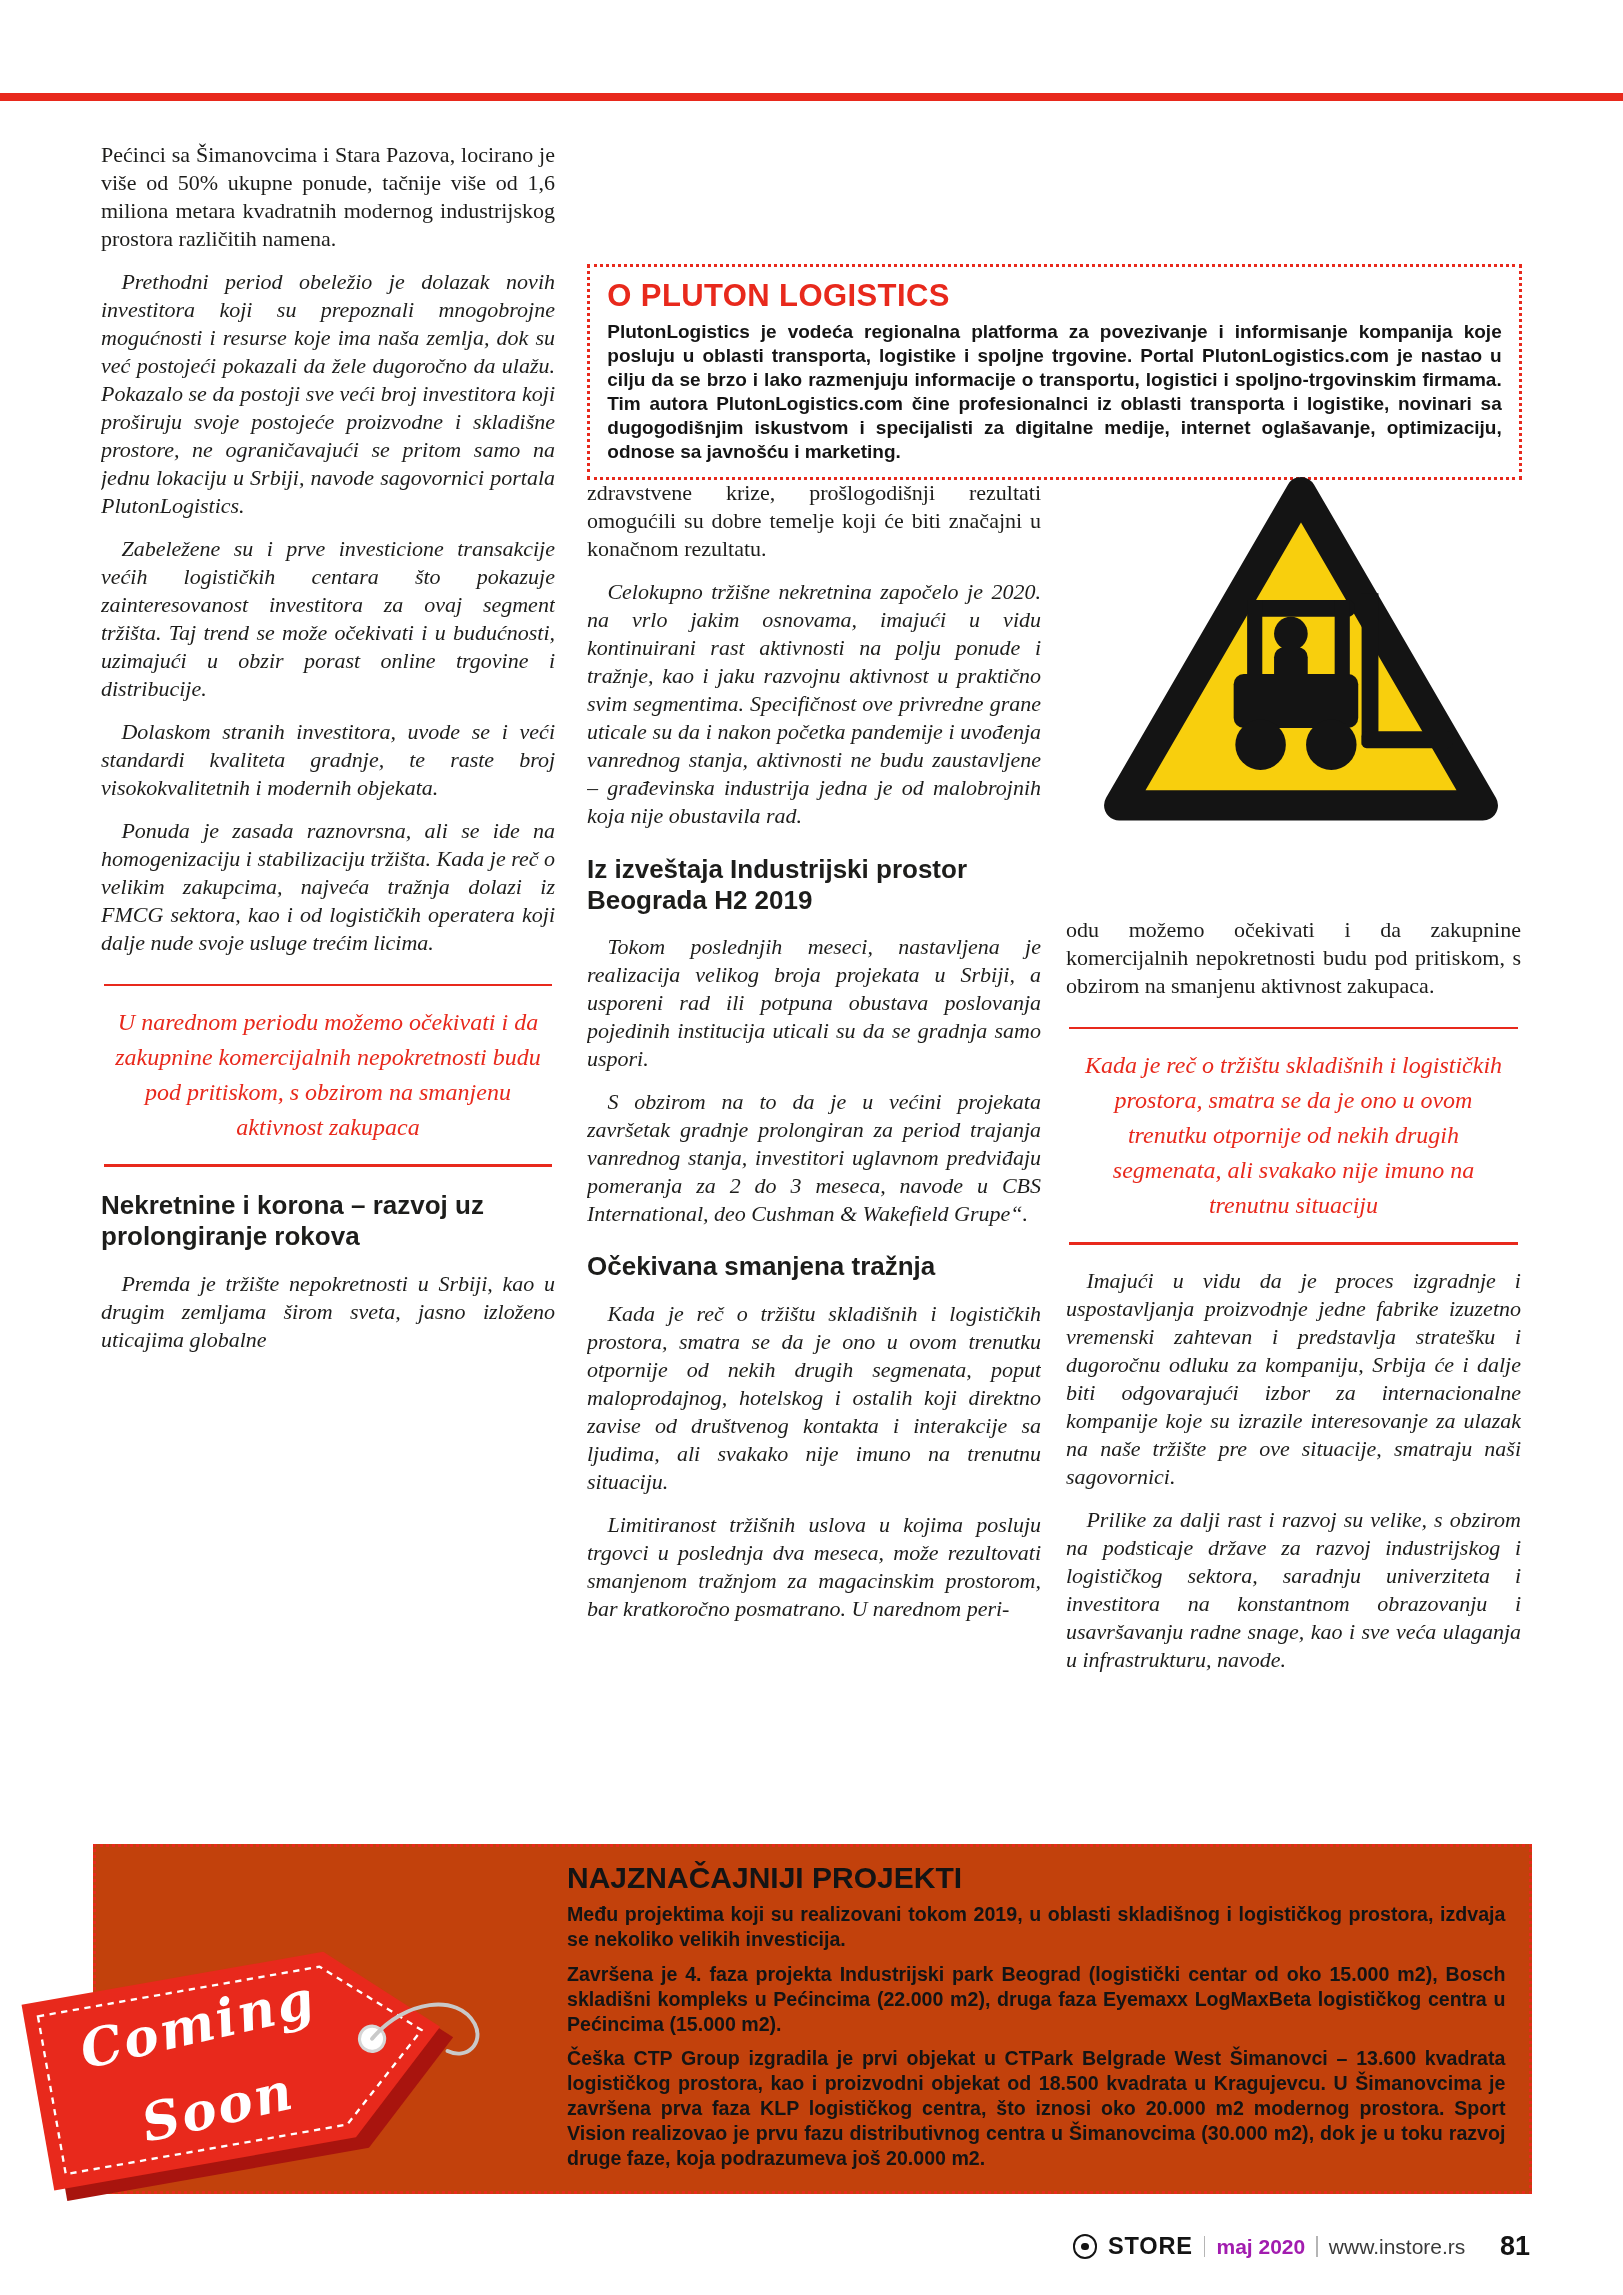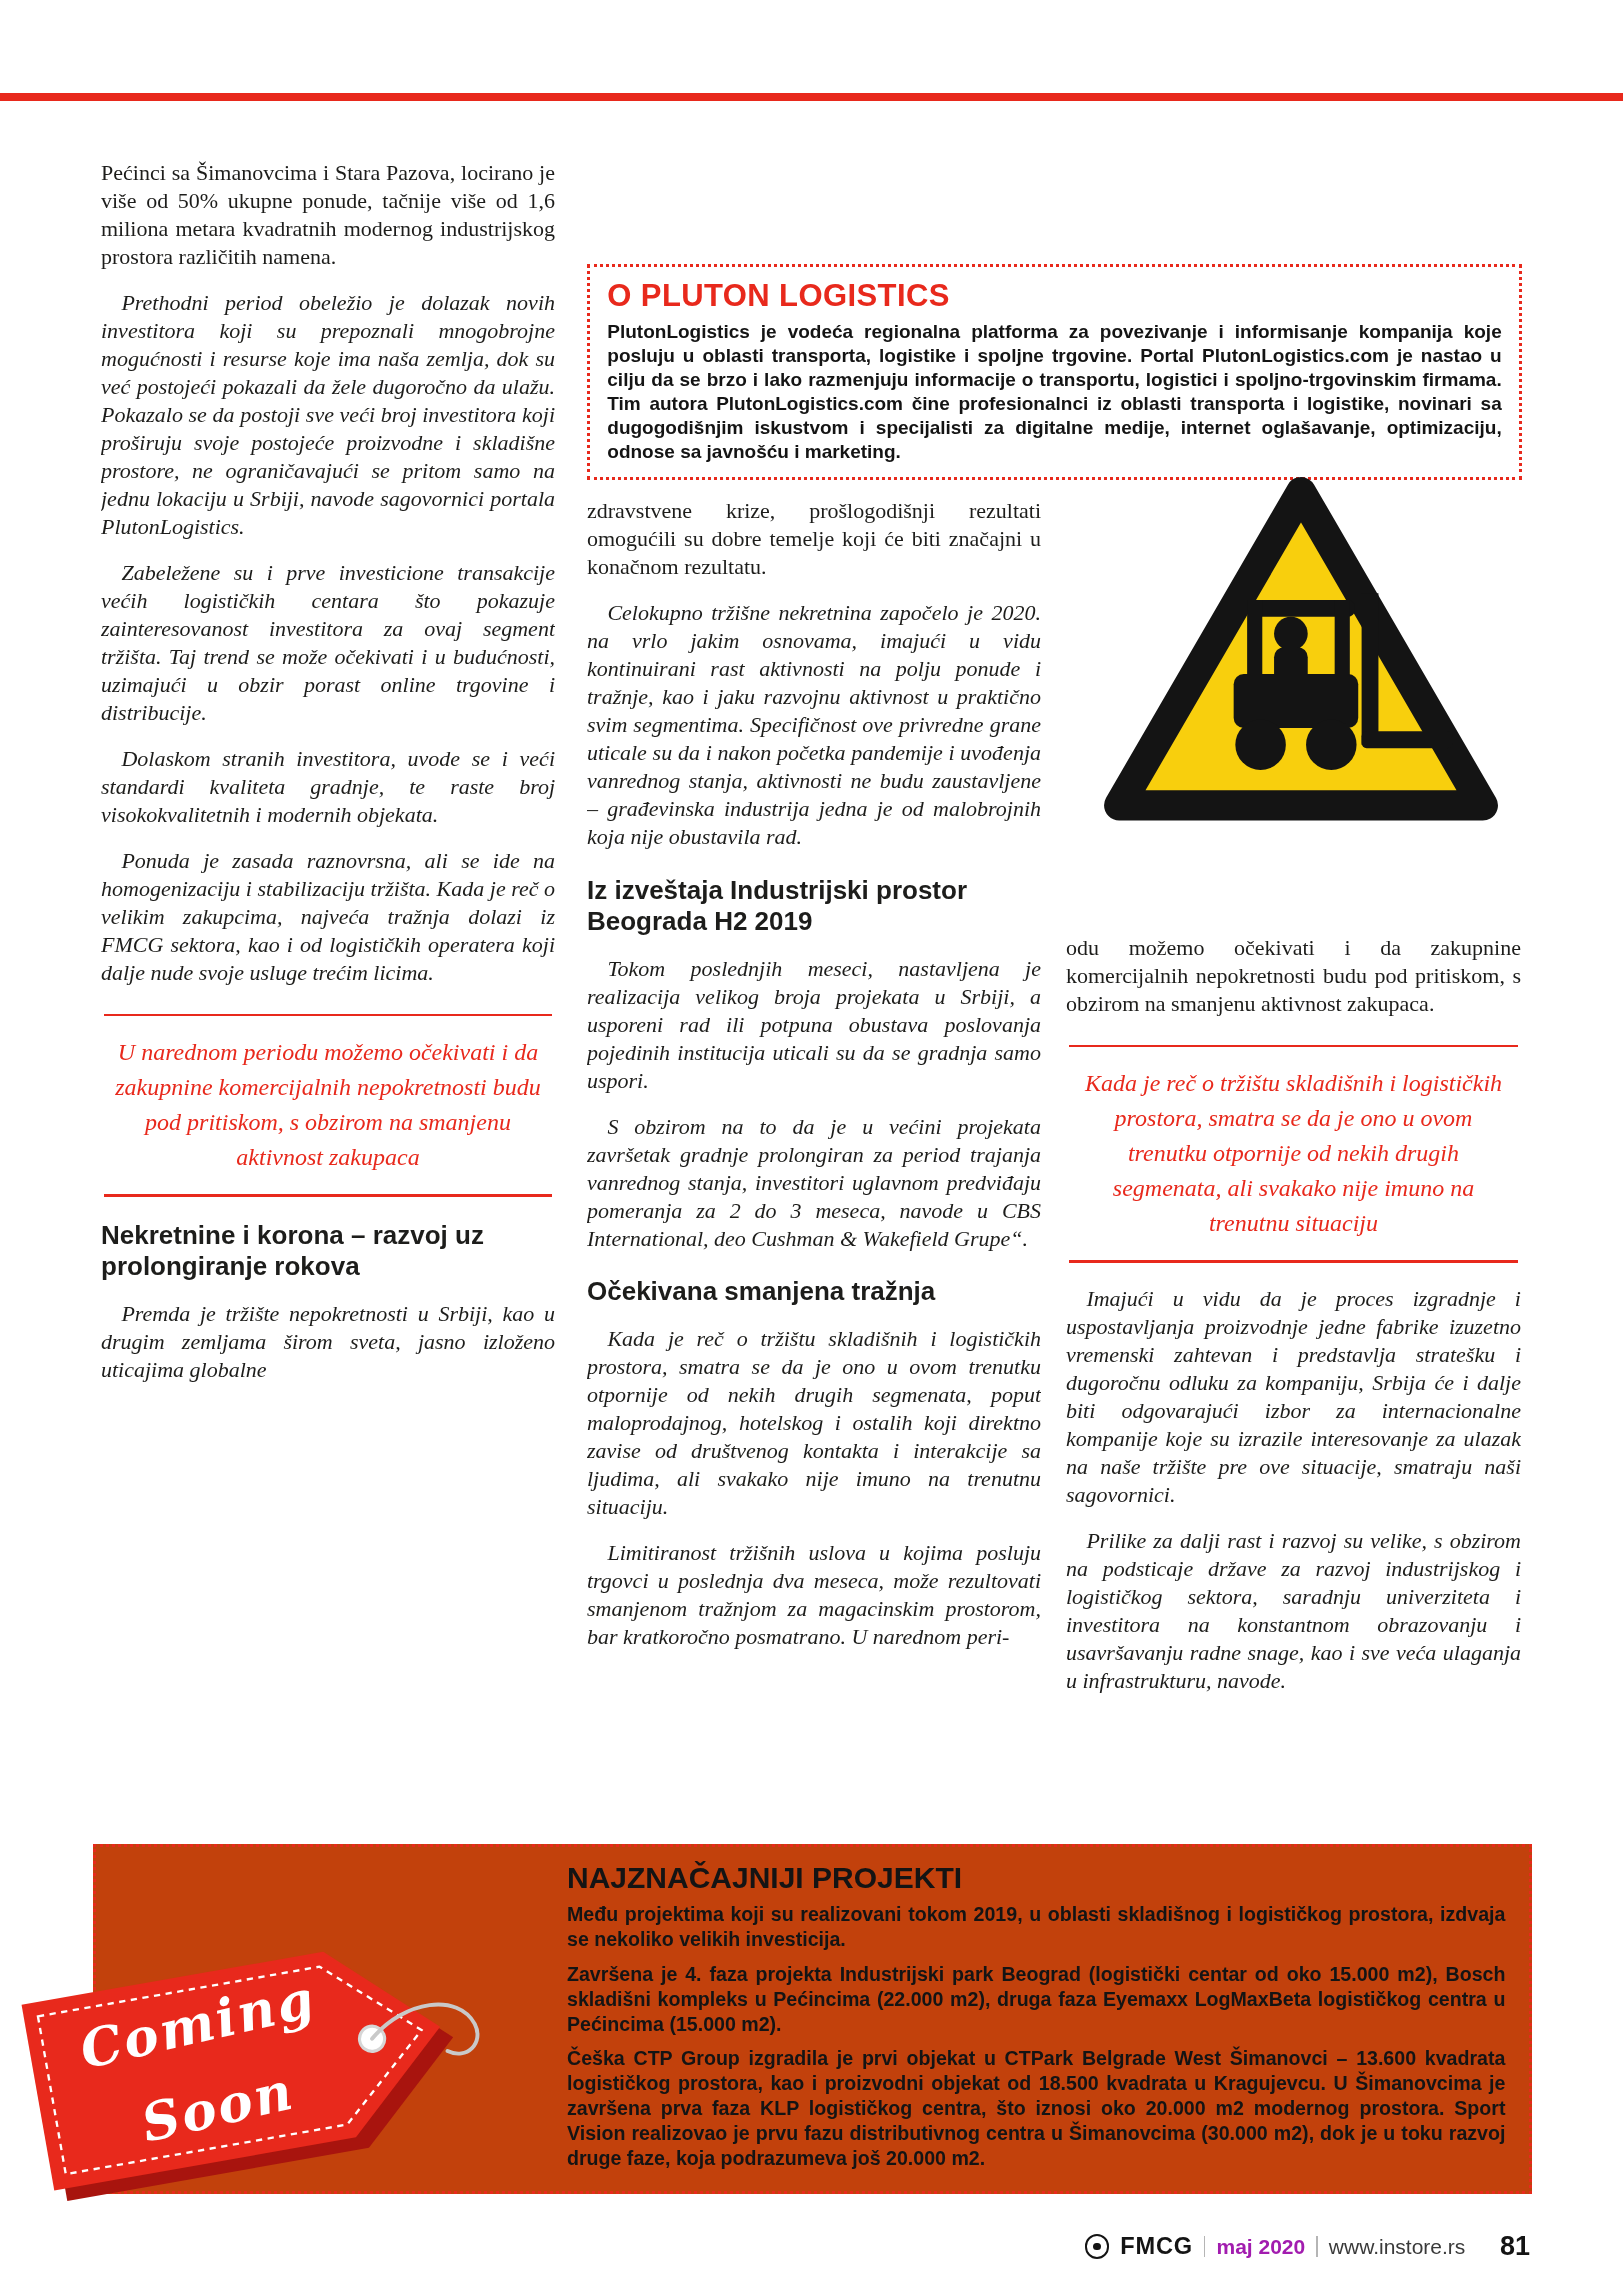--- a/index.html
+++ b/index.html
@@ -8,21 +8,21 @@
     font-family:"Liberation Serif", serif; color:#1d1d1b; overflow:hidden;
   }
   .top-rule { position:absolute; left:0; top:93px; width:100%; height:7.9px; background:#e8291c; }
 
   
   .col { position:absolute; overflow:hidden; }
   .col-left  { left:101px;  top:141px;  width:454px; height:1688px; }
   .col-mid   { left:587px;  top:479px;  width:454px; height:1359px; }
   .col-right { left:1066px; top:916px; width:455px; height:923px; }
 
-  .body { font:22px/28px "Liberation Serif", serif; color:#1d1d1b; text-align:justify; margin:18px 0 15px 0; }
+  .body { font:22px/28px "Liberation Serif", serif; color:#1d1d1b; text-align:justify; margin:0 0 15px 0; }
   .indent { text-indent:20.4px;font-style:italic; }
 
   h2.sans-heading {
     font:800 26px/31px "Liberation Sans", sans-serif; color:#1d1d1b;
     margin:23.6px 0 17.3px 0; text-align:left;
   }
 
   
   .pq { margin:27px 3.1px 22px 3.1px; }
   .pq-rule { height:2.4px; background:#e8291c; }
@@ -162,21 +162,21 @@
         <path d="M472,240 C 522,198 590,202 604,244 C 612,270 586,288 564,272" fill="none" stroke="#c9c9c9" stroke-width="5" stroke-linecap="round"></path>
       </svg>
       <span class="cs-text cs-line1">Coming</span>
       <span class="cs-text cs-line2">Soon</span>
     </div>
   </div>
 
   <div class="footer">
     <div class="footer-items">
       <span class="footer-icon"></span>
-      <span class="footer-brand">FMCG</span>
+      <span class="footer-brand">STORE</span>
       <span class="footer-div"></span>
       <span class="footer-issue">maj 2020</span>
       <span class="footer-div"></span>
       <span class="footer-site">www.instore.rs</span>
       <span class="footer-page">81</span>
     </div>
   </div>
 
 </div>
 

